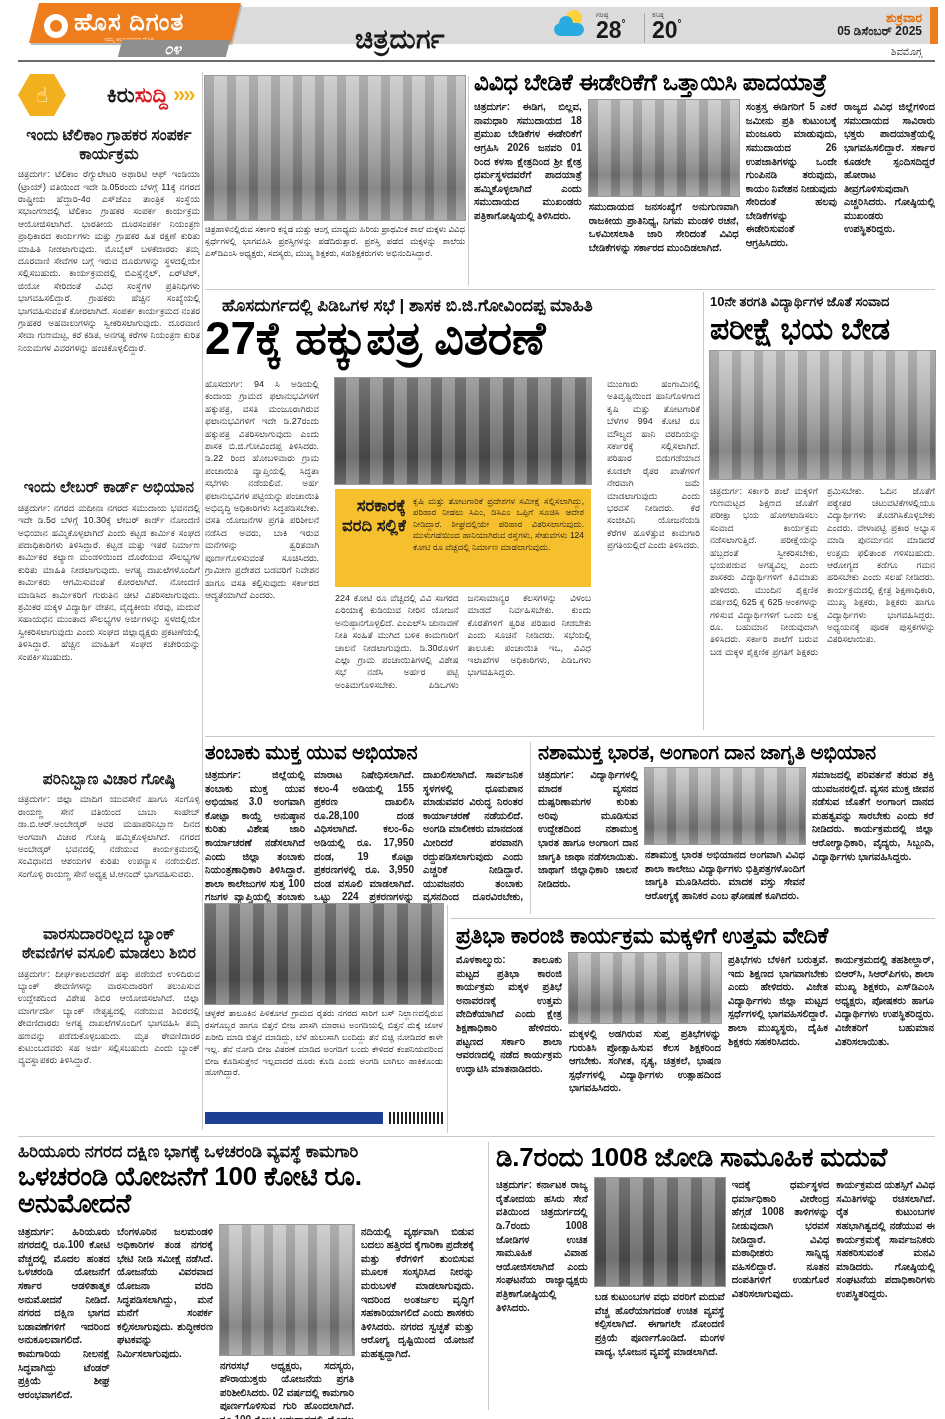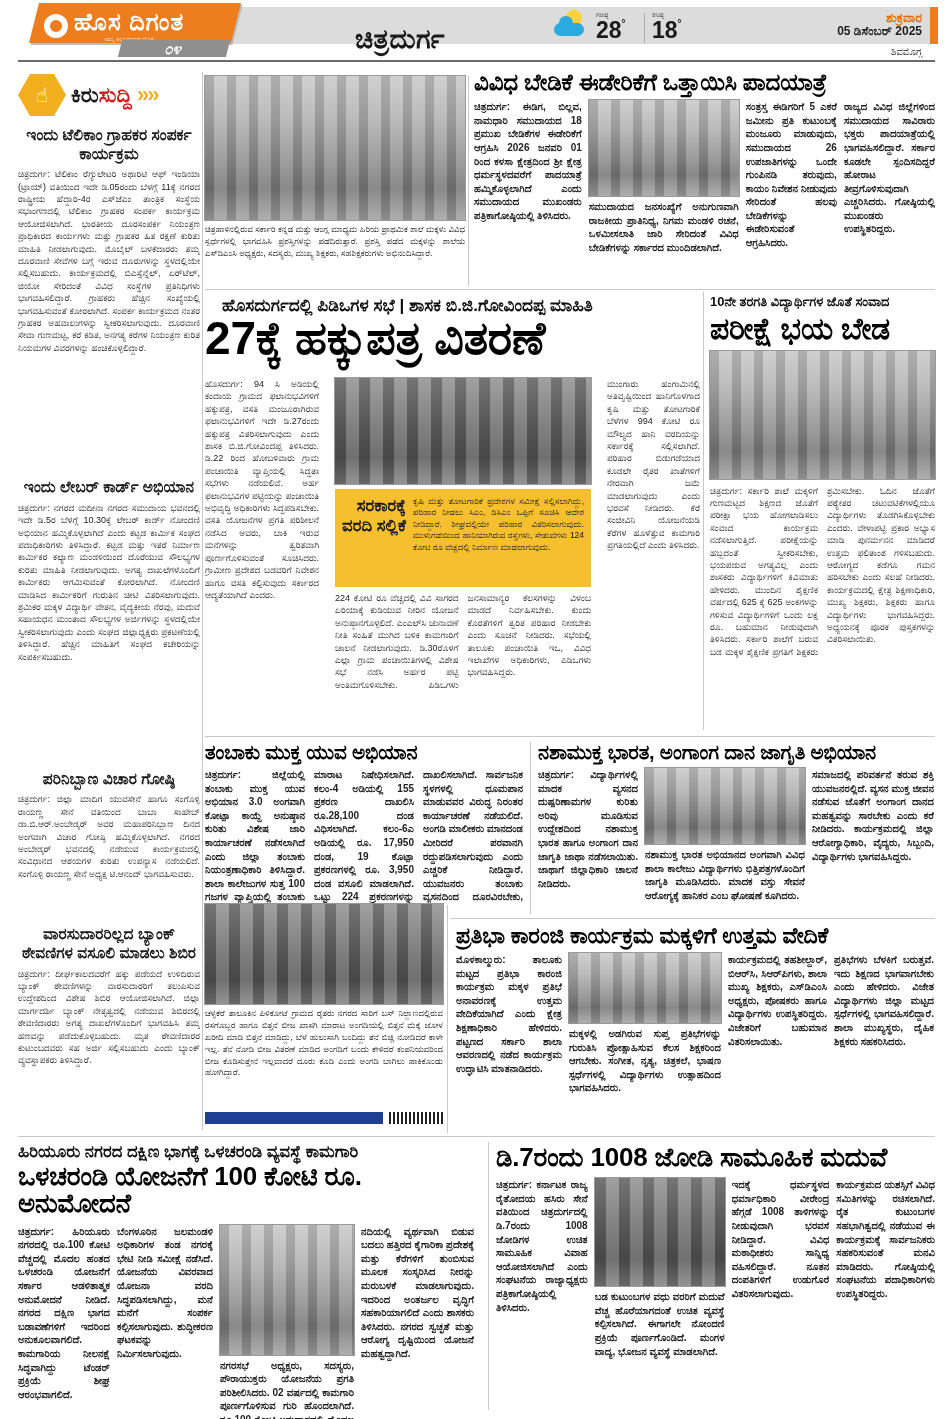--- a/index.html
+++ b/index.html
@@ -45,21 +45,21 @@
       repeating-linear-gradient(90deg, rgba(70,70,70,.28) 0 9px, rgba(190,190,190,.25) 9px 22px),
       linear-gradient(180deg,#d6d6d6 0%,#b9b9b9 30%,#8f8f8f 62%,#777 78%,#a9a9a9 100%);
       outline:1px solid #999;}
   .photo.dark{background:
       repeating-linear-gradient(90deg, rgba(40,40,40,.35) 0 11px, rgba(170,170,170,.3) 11px 24px),
       linear-gradient(180deg,#9d9d9d 0%,#6f6f6f 45%,#575757 75%,#8a8a8a 100%);}
 
   
   .hex{width:48px;height:42px;background:#f2b01e;clip-path:polygon(25% 0,75% 0,100% 50%,75% 100%,25% 100%,0 50%);
        display:flex;align-items:center;justify-content:center;color:#fff;font-size:20px;}
-  .kiru-title{font-size:21px;font-weight:bold;}
+  .kiru-title{font-size:21px;font-weight:bold;margin-left:36px;}
   .chev{color:#f2b01e;font-size:22px;font-weight:bold;letter-spacing:-2px;}
   .kiru-head{font-size:15.5px;font-weight:bold;text-align:center;line-height:1.2;margin:10px 0 5px;}
 
   
   .ybox{background:#f6bf2e;display:flex;gap:7px;padding:7px 7px;box-sizing:border-box;}
   .ybox-title{font-size:16.5px;font-weight:bold;text-align:right;line-height:1.2;white-space:nowrap;}
   .ybox-text{font-size:8.5px;line-height:1.35;text-align:justify;overflow:hidden;}
 
   .bluebar{background:#1e3f94;}
   .stripes{background:repeating-linear-gradient(90deg,#222 0 2px,#fff 2px 4px);}
@@ -91,21 +91,21 @@
   <div class="abs" style="left:552px;top:8px;width:150px;height:38px;">
     <span class="sun" style="left:14px;top:2px;"></span>
     <span class="cloud" style="left:2px;top:15px;"></span>
     <div class="abs" style="left:44px;top:3px;">
       <div class="temp-label">ಗರಿಷ್ಠ</div>
       <div class="temp-num"><span>28</span><span class="deg">°</span></div>
     </div>
     <div class="abs" style="left:92px;top:5px;width:1px;height:30px;background:#aaa;"></div>
     <div class="abs" style="left:100px;top:3px;">
       <div class="temp-label">ಕನಿಷ್ಠ</div>
-      <div class="temp-num"><span>18</span><span class="deg">°</span></div>
+      <div class="temp-num"><span>20</span><span class="deg">°</span></div>
     </div>
   </div>
 
   <div class="abs" style="left:700px;top:11px;width:222px;text-align:right;">
     <div class="day">ಶುಕ್ರವಾರ</div>
     <div class="date">05 ಡಿಸೆಂಬರ್ 2025</div>
   </div>
   <div class="abs edition" style="left:770px;top:46px;width:152px;text-align:right;">ಶಿವಮೊಗ್ಗ</div>
 
   <div class="abs" style="left:18px;top:60px;width:917px;height:2px;background:#6b6b6b;"></div>
@@ -210,22 +210,22 @@
 
   <div class="hline" style="left:450px;top:918px;width:485px;"></div>
   <div class="abs" style="left:456px;top:924px;width:479px;height:210px;">
     <div class="headline" style="font-size:22px;">ಪ್ರತಿಭಾ ಕಾರಂಜಿ ಕಾರ್ಯಕ್ರಮ ಮಕ್ಕಳಿಗೆ ಉತ್ತಮ ವೇದಿಕೆ</div>
     <div style="display:flex;gap:7px;margin-top:6px;">
       <div class="body-sm" style="width:106px;height:172px;">ಮೊಳಕಾಲ್ಮುರು: ತಾಲೂಕು ಮಟ್ಟದ ಪ್ರತಿಭಾ ಕಾರಂಜಿ ಕಾರ್ಯಕ್ರಮ ಮಕ್ಕಳ ಪ್ರತಿಭೆ ಅನಾವರಣಕ್ಕೆ ಉತ್ತಮ ವೇದಿಕೆಯಾಗಿದೆ ಎಂದು ಕ್ಷೇತ್ರ ಶಿಕ್ಷಣಾಧಿಕಾರಿ ಹೇಳಿದರು. ಪಟ್ಟಣದ ಸರ್ಕಾರಿ ಶಾಲಾ ಆವರಣದಲ್ಲಿ ನಡೆದ ಕಾರ್ಯಕ್ರಮ ಉದ್ಘಾಟಿಸಿ ಮಾತನಾಡಿದರು.</div>
       <div style="width:152px;">
         <div class="photo" style="width:152px;height:70px;"></div>
         <div class="body-sm" style="height:98px;margin-top:4px;">ಮಕ್ಕಳಲ್ಲಿ ಅಡಗಿರುವ ಸುಪ್ತ ಪ್ರತಿಭೆಗಳನ್ನು ಗುರುತಿಸಿ ಪ್ರೋತ್ಸಾಹಿಸುವ ಕೆಲಸ ಶಿಕ್ಷಕರಿಂದ ಆಗಬೇಕು. ಸಂಗೀತ, ನೃತ್ಯ, ಚಿತ್ರಕಲೆ, ಭಾಷಣ ಸ್ಪರ್ಧೆಗಳಲ್ಲಿ ವಿದ್ಯಾರ್ಥಿಗಳು ಉತ್ಸಾಹದಿಂದ ಭಾಗವಹಿಸಿದರು.</div>
       </div>
+      <div class="body-sm" style="width:100px;height:172px;">ಪ್ರತಿಭೆಗಳು ಬೆಳಕಿಗೆ ಬರುತ್ತವೆ. ಇದು ಶಿಕ್ಷಣದ ಭಾಗವಾಗಬೇಕು ಎಂದು ಹೇಳಿದರು. ವಿಜೇತ ವಿದ್ಯಾರ್ಥಿಗಳು ಜಿಲ್ಲಾ ಮಟ್ಟದ ಸ್ಪರ್ಧೆಗಳಲ್ಲಿ ಭಾಗವಹಿಸಲಿದ್ದಾರೆ. ಶಾಲಾ ಮುಖ್ಯಸ್ಥರು, ದೈಹಿಕ ಶಿಕ್ಷಕರು ಸಹಕರಿಸಿದರು.</div>
       <div class="body-sm" style="width:99px;height:172px;">ಕಾರ್ಯಕ್ರಮದಲ್ಲಿ ತಹಶೀಲ್ದಾರ್, ಬಿಆರ್‌ಸಿ, ಸಿಆರ್‌ಪಿಗಳು, ಶಾಲಾ ಮುಖ್ಯ ಶಿಕ್ಷಕರು, ಎಸ್‌ಡಿಎಂಸಿ ಅಧ್ಯಕ್ಷರು, ಪೋಷಕರು ಹಾಗೂ ವಿದ್ಯಾರ್ಥಿಗಳು ಉಪಸ್ಥಿತರಿದ್ದರು. ವಿಜೇತರಿಗೆ ಬಹುಮಾನ ವಿತರಿಸಲಾಯಿತು.</div>
-      <div class="body-sm" style="width:100px;height:172px;">ಪ್ರತಿಭೆಗಳು ಬೆಳಕಿಗೆ ಬರುತ್ತವೆ. ಇದು ಶಿಕ್ಷಣದ ಭಾಗವಾಗಬೇಕು ಎಂದು ಹೇಳಿದರು. ವಿಜೇತ ವಿದ್ಯಾರ್ಥಿಗಳು ಜಿಲ್ಲಾ ಮಟ್ಟದ ಸ್ಪರ್ಧೆಗಳಲ್ಲಿ ಭಾಗವಹಿಸಲಿದ್ದಾರೆ. ಶಾಲಾ ಮುಖ್ಯಸ್ಥರು, ದೈಹಿಕ ಶಿಕ್ಷಕರು ಸಹಕರಿಸಿದರು.</div>
     </div>
   </div>
 
   <div class="hline" style="left:18px;top:1136px;width:917px;"></div>
 
   <div class="abs" style="left:18px;top:1142px;width:463px;height:272px;">
     <div class="kicker" style="font-size:16.5px;">ಹಿರಿಯೂರು ನಗರದ ದಕ್ಷಿಣ ಭಾಗಕ್ಕೆ ಒಳಚರಂಡಿ ವ್ಯವಸ್ಥೆ ಕಾಮಗಾರಿ</div>
     <div class="headline" style="font-size:26px;margin-top:2px;">ಒಳಚರಂಡಿ ಯೋಜನೆಗೆ 100 ಕೋಟಿ ರೂ. ಅನುಮೋದನೆ</div>
     <div style="display:flex;gap:7px;margin-top:7px;">
       <div class="body-sm" style="width:92px;height:204px;">ಚಿತ್ರದುರ್ಗ: ಹಿರಿಯೂರು ನಗರದಲ್ಲಿ ರೂ.100 ಕೋಟಿ ವೆಚ್ಚದಲ್ಲಿ ಮೊದಲ ಹಂತದ ಒಳಚರಂಡಿ ಯೋಜನೆಗೆ ಸರ್ಕಾರ ಆಡಳಿತಾತ್ಮಕ ಅನುಮೋದನೆ ನೀಡಿದೆ. ನಗರದ ದಕ್ಷಿಣ ಭಾಗದ ಬಡಾವಣೆಗಳಿಗೆ ಇದರಿಂದ ಅನುಕೂಲವಾಗಲಿದೆ. ಕಾಮಗಾರಿಯ ನೀಲನಕ್ಷೆ ಸಿದ್ಧವಾಗಿದ್ದು ಟೆಂಡರ್ ಪ್ರಕ್ರಿಯೆ ಶೀಘ್ರ ಆರಂಭವಾಗಲಿದೆ.</div>

